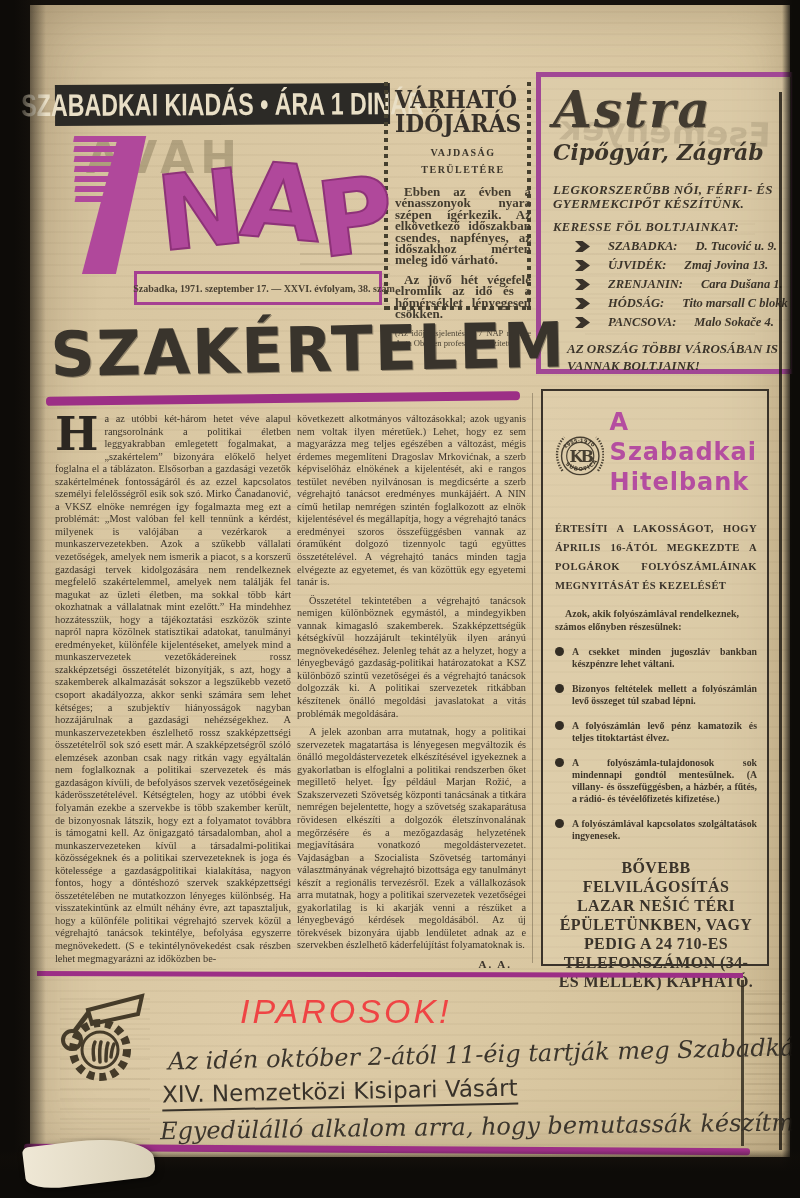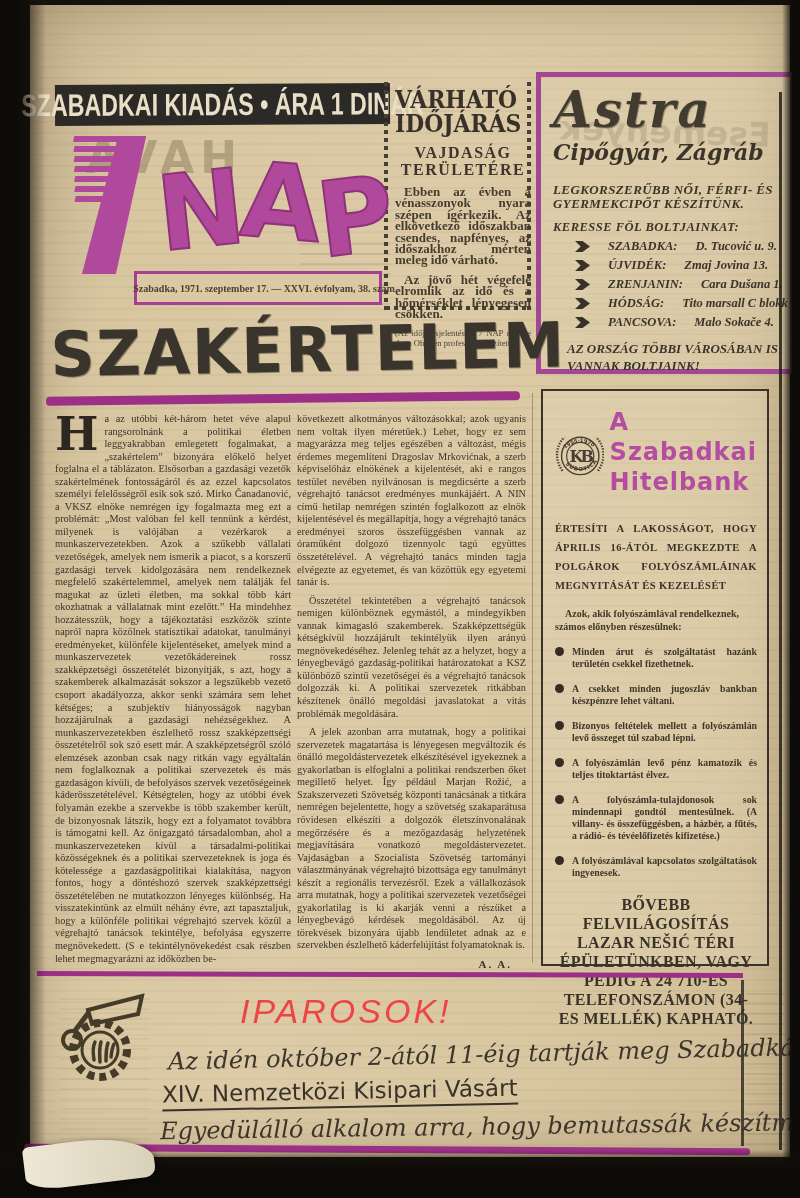--- a/index.html
+++ b/index.html
@@ -29,21 +29,21 @@
   .dateline{left:134px;top:271px;width:242px;height:28px;border:3px solid #a53f92;background:#dbc9a4;
         display:flex;align-items:center;justify-content:center;}
   .dateline span{font-size:10px;font-weight:bold;color:#4a4133;white-space:nowrap;margin-left:12px;}
 
   
   .dotv{width:4px;background:repeating-linear-gradient(#45402f 0 4px,transparent 4px 8px);}
   .doth{height:4px;background:repeating-linear-gradient(90deg,#45402f 0 4px,transparent 4px 8px);}
   .weather{left:390px;top:84px;width:136px;height:222px;padding:2px 5px;}
   .wt{font-family:"DejaVu Serif",serif;font-weight:bold;font-size:23px;line-height:24px;color:#37312a;
       transform:scale(.95,1.08);transform-origin:left top;letter-spacing:0;}
-  .wsub{font-weight:bold;font-size:16px;letter-spacing:1.5px;text-align:center;color:#3c362c;line-height:17px;margin-top:10px;}
+  .wsub{font-weight:bold;font-size:10px;letter-spacing:1.5px;text-align:center;color:#3c362c;line-height:17px;margin-top:10px;}
   .wpar{font-weight:bold;font-size:13px;line-height:11.4px;text-align:justify;color:#433c2f;margin-top:8px;text-indent:9px;}
   .wnote{font-size:8.6px;line-height:10px;text-align:justify;color:#4c4435;margin-top:9px;font-family:Liberation Serif, serif;}
 
   
   .astra{left:536px;top:72px;width:250px;height:292px;border:5px solid #a14795;background:rgba(224,210,178,.35);}
   .astra-inner{position:absolute;inset:3px;border:1px solid rgba(120,100,70,.0);padding:4px 8px;color:#3b342a;}
   .astra-brand{font-family:"DejaVu Serif",serif;font-weight:bold;font-style:italic;font-size:50px;line-height:50px;
       letter-spacing:2px;color:#423b30;text-shadow:1px 1px 0 rgba(60,50,35,.4);}
   .astra-sub{font-family:"DejaVu Serif",serif;font-weight:bold;font-style:italic;font-size:22px;margin-top:4px;color:#3b342a;}
   .astra-tag{font-weight:bold;font-style:italic;font-size:13px;line-height:14px;margin-top:18px;letter-spacing:.4px;}
@@ -226,24 +226,20 @@
       <div class="bank-title">
         <div>A</div>
         <div>Szabadkai</div>
         <div>Hitelbank</div>
       </div>
     </div>
     <div class="bank-lead">ÉRTESÍTI A LAKOSSÁGOT, HOGY ÁPRILIS 16-ÁTÓL MEGKEZDTE A POLGÁROK FOLYÓSZÁMLÁINAK MEGNYITÁSÁT ÉS KEZELÉSÉT</div>
     <div class="bank-intro">Azok, akik folyószámlával rendelkeznek, számos előnyben részesülnek:</div>
     <div class="benefit">
       <span class="bullet"></span>
-      <span>Minden árut és szolgáltatást hazánk területén csekkel fizethetnek.</span>
-    </div>
-    <div class="benefit">
-      <span class="bullet"></span>
       <span>A csekket minden jugoszláv bankban készpénzre lehet váltani.</span>
     </div>
     <div class="benefit">
       <span class="bullet"></span>
       <span>Bizonyos feltételek mellett a folyószámlán levő összeget túl szabad lépni.</span>
     </div>
     <div class="benefit">
       <span class="bullet"></span>
       <span>A folyószámlán levő pénz kamatozik és teljes titoktartást élvez.</span>
     </div>

